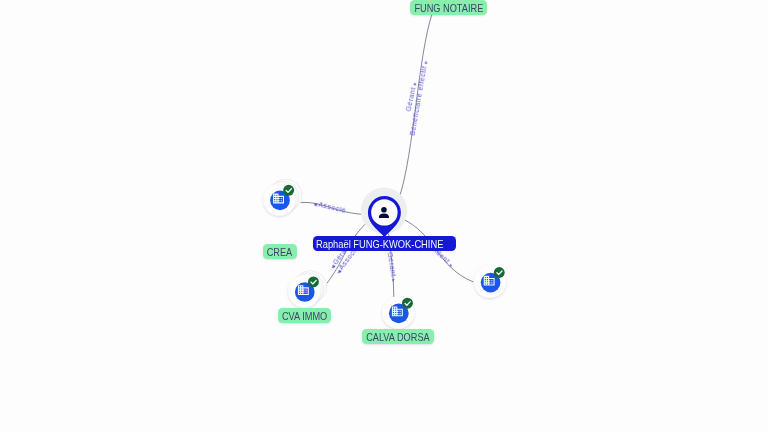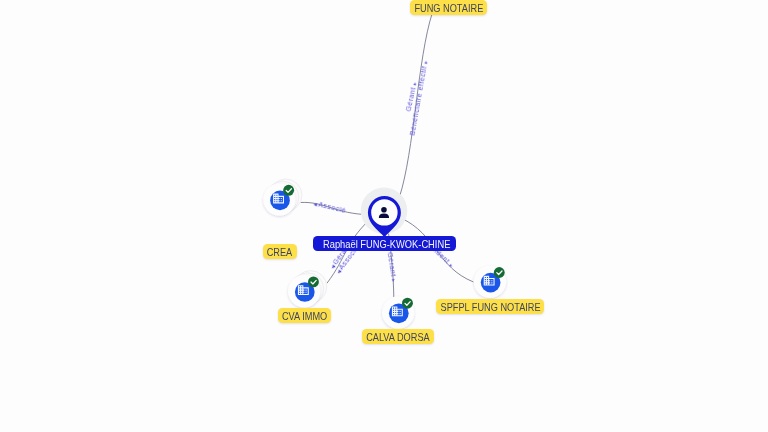--- a/index.html
+++ b/index.html
@@ -2,28 +2,28 @@
 <html><head>
 <meta charset="utf-8">
 <title>Raphael FUNG-KWOK-CHINE - graphe</title>
 <style>
   html,body{margin:0;padding:0;}
   body{width:768px;height:432px;background:#ffffff;
        font-family:"Liberation Sans",sans-serif;overflow:hidden;}
   #stage{position:relative;width:768px;height:432px;background:#fdfdfe;}
   .nodelabel,.mainlabel,.edgelabel{will-change:transform;}
   .layer{position:absolute;left:0;top:0;width:768px;height:432px;overflow:visible;}
-  .nodelabel{position:absolute;background:#fde047;color:#3c4366;border-radius:4.5px;
+  .nodelabel{position:absolute;background:#86efac;color:#3c4366;border-radius:4.5px;
     height:15px;white-space:nowrap;display:flex;align-items:center;justify-content:center;
     box-shadow:0 1px 2px rgba(75,80,125,0.17);}
   .nodelabel > span{font-size:10.4px;line-height:15px;display:inline-block;
     transform:scaleX(0.885) translateY(1.1px);transform-origin:center;}
   .mainlabel{position:absolute;background:#1519d6;color:#f4f5fd;border-radius:4.5px;
     height:15px;white-space:nowrap;display:flex;align-items:center;
-    justify-content:flex-start;padding-left:10px;box-sizing:border-box;}
+    justify-content:flex-start;padding-left:3px;box-sizing:border-box;}
   .mainlabel > span{font-size:10.3px;line-height:15px;display:inline-block;
     transform:scaleX(0.905) translateY(1.2px);transform-origin:left center;}
   .edgelabel{position:absolute;color:#5b54dc;font-size:7.0px;line-height:8.5px;
     white-space:nowrap;transform-origin:0 50%;letter-spacing:0.55px;
     -webkit-font-smoothing:antialiased;}
   .edgelabel .ar{font-size:4.7px;vertical-align:0.5px;padding:0 1.4px;letter-spacing:0;}
 </style>
 </head>
 <body>
 
@@ -129,23 +129,20 @@
 
   <div class="nodelabel" style="left:262.6px;top:215.0px;width:33.6px;margin-top:29px;">
       <span>CREA</span>
     </div>
   <div class="nodelabel" style="left:277.5px;top:307.5px;width:53.4px;align-items:center;">
       <span>CVA IMMO</span>
     </div>
   <div class="nodelabel" style="left:362.4px;top:328.5px;width:71.6px;">
       <span>CALVA DORSA</span>
     </div>
-  <div class="nodelabel" style="left:435.9px;top:298.6px;width:108.2px;">
-      <span>SPFPL FUNG NOTAIRE</span>
-    </div>
   <div class="nodelabel" style="left:410.0px;top:0.0px;width:76.9px;">
       <span>FUNG NOTAIRE</span>
     </div>
 
   <div class="edgelabels">
     <div class="edgelabel" style="left:311.5px;top:198.8px;transform:rotate(13.5deg);">
       <span class="ar">◀</span><span>Associé</span>
     </div>
 
     <div class="edgelabel" style="left:409.0px;top:107.1px;transform:rotate(-78deg);">

